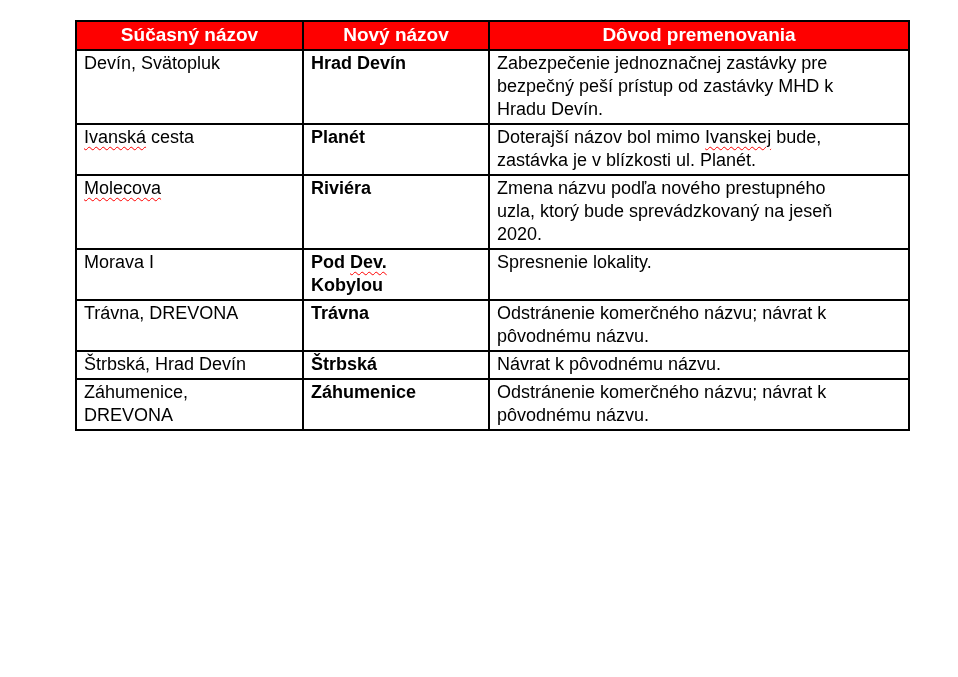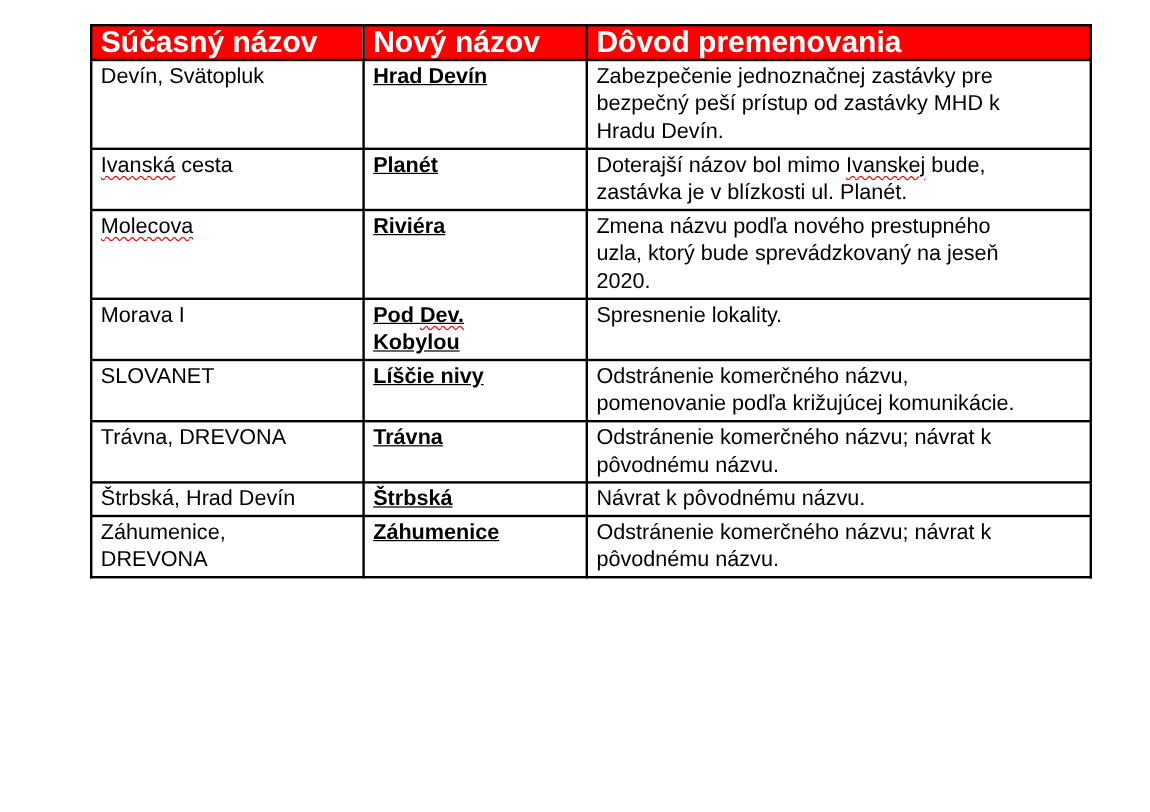--- a/index.html
+++ b/index.html
@@ -26,33 +26,34 @@
   table.rename-table th,
   table.rename-table td {
     border: 2px solid var(--border, #000000);
     vertical-align: top;
     text-align: left;
     overflow: hidden;
   }
   table.rename-table th {
     background: var(--header-bg, #FE0000);
     color: var(--header-text, #ffffff);
-    font-size: 25px;
+    font-size: 19px;
     font-weight: bold;
     line-height: 22px;
     padding: 2px 7px 3px 7px;
+    text-align: center;
   }
   table.rename-table td {
     color: var(--text, #000000);
     font-size: 18px;
     line-height: 23px;
     padding: 1px 23px 2px 7px;
     background: #ffffff;
   }
-  td.new { font-weight: bold; text-decoration: underline; }
+  td.new { font-weight: bold; }
   .wavy {
     text-decoration-line: underline;
     text-decoration-style: wavy;
     text-decoration-color: var(--squiggle, #FF0000);
     text-decoration-thickness: 1px;
     text-underline-offset: 3px;
   }
 </style>
 </head>
 <body>
@@ -86,25 +87,20 @@
           <td class="current"><span class="wavy">Molecova</span></td>
           <td class="new"><span>Riviéra</span></td>
           <td class="reason"><span>Zmena názvu podľa nového prestupného</span><br><span>uzla, ktorý bude sprevádzkovaný na jeseň</span><br><span>2020.</span></td>
         </tr>
         <tr>
           <td class="current"><span>Morava I</span></td>
           <td class="new"><span>Pod </span><span class="wavy">Dev.</span><br><span>Kobylou</span></td>
           <td class="reason"><span>Spresnenie lokality.</span></td>
         </tr>
         <tr>
-          <td class="current"><span>SLOVANET</span></td>
-          <td class="new"><span>Líščie nivy</span></td>
-          <td class="reason"><span>Odstránenie komerčného názvu,</span><br><span>pomenovanie podľa križujúcej komunikácie.</span></td>
-        </tr>
-        <tr>
           <td class="current"><span>Trávna, DREVONA</span></td>
           <td class="new"><span>Trávna</span></td>
           <td class="reason"><span>Odstránenie komerčného názvu; návrat k</span><br><span>pôvodnému názvu.</span></td>
         </tr>
         <tr>
           <td class="current"><span>Štrbská, Hrad Devín</span></td>
           <td class="new"><span>Štrbská</span></td>
           <td class="reason"><span>Návrat k pôvodnému názvu.</span></td>
         </tr>
         <tr>

